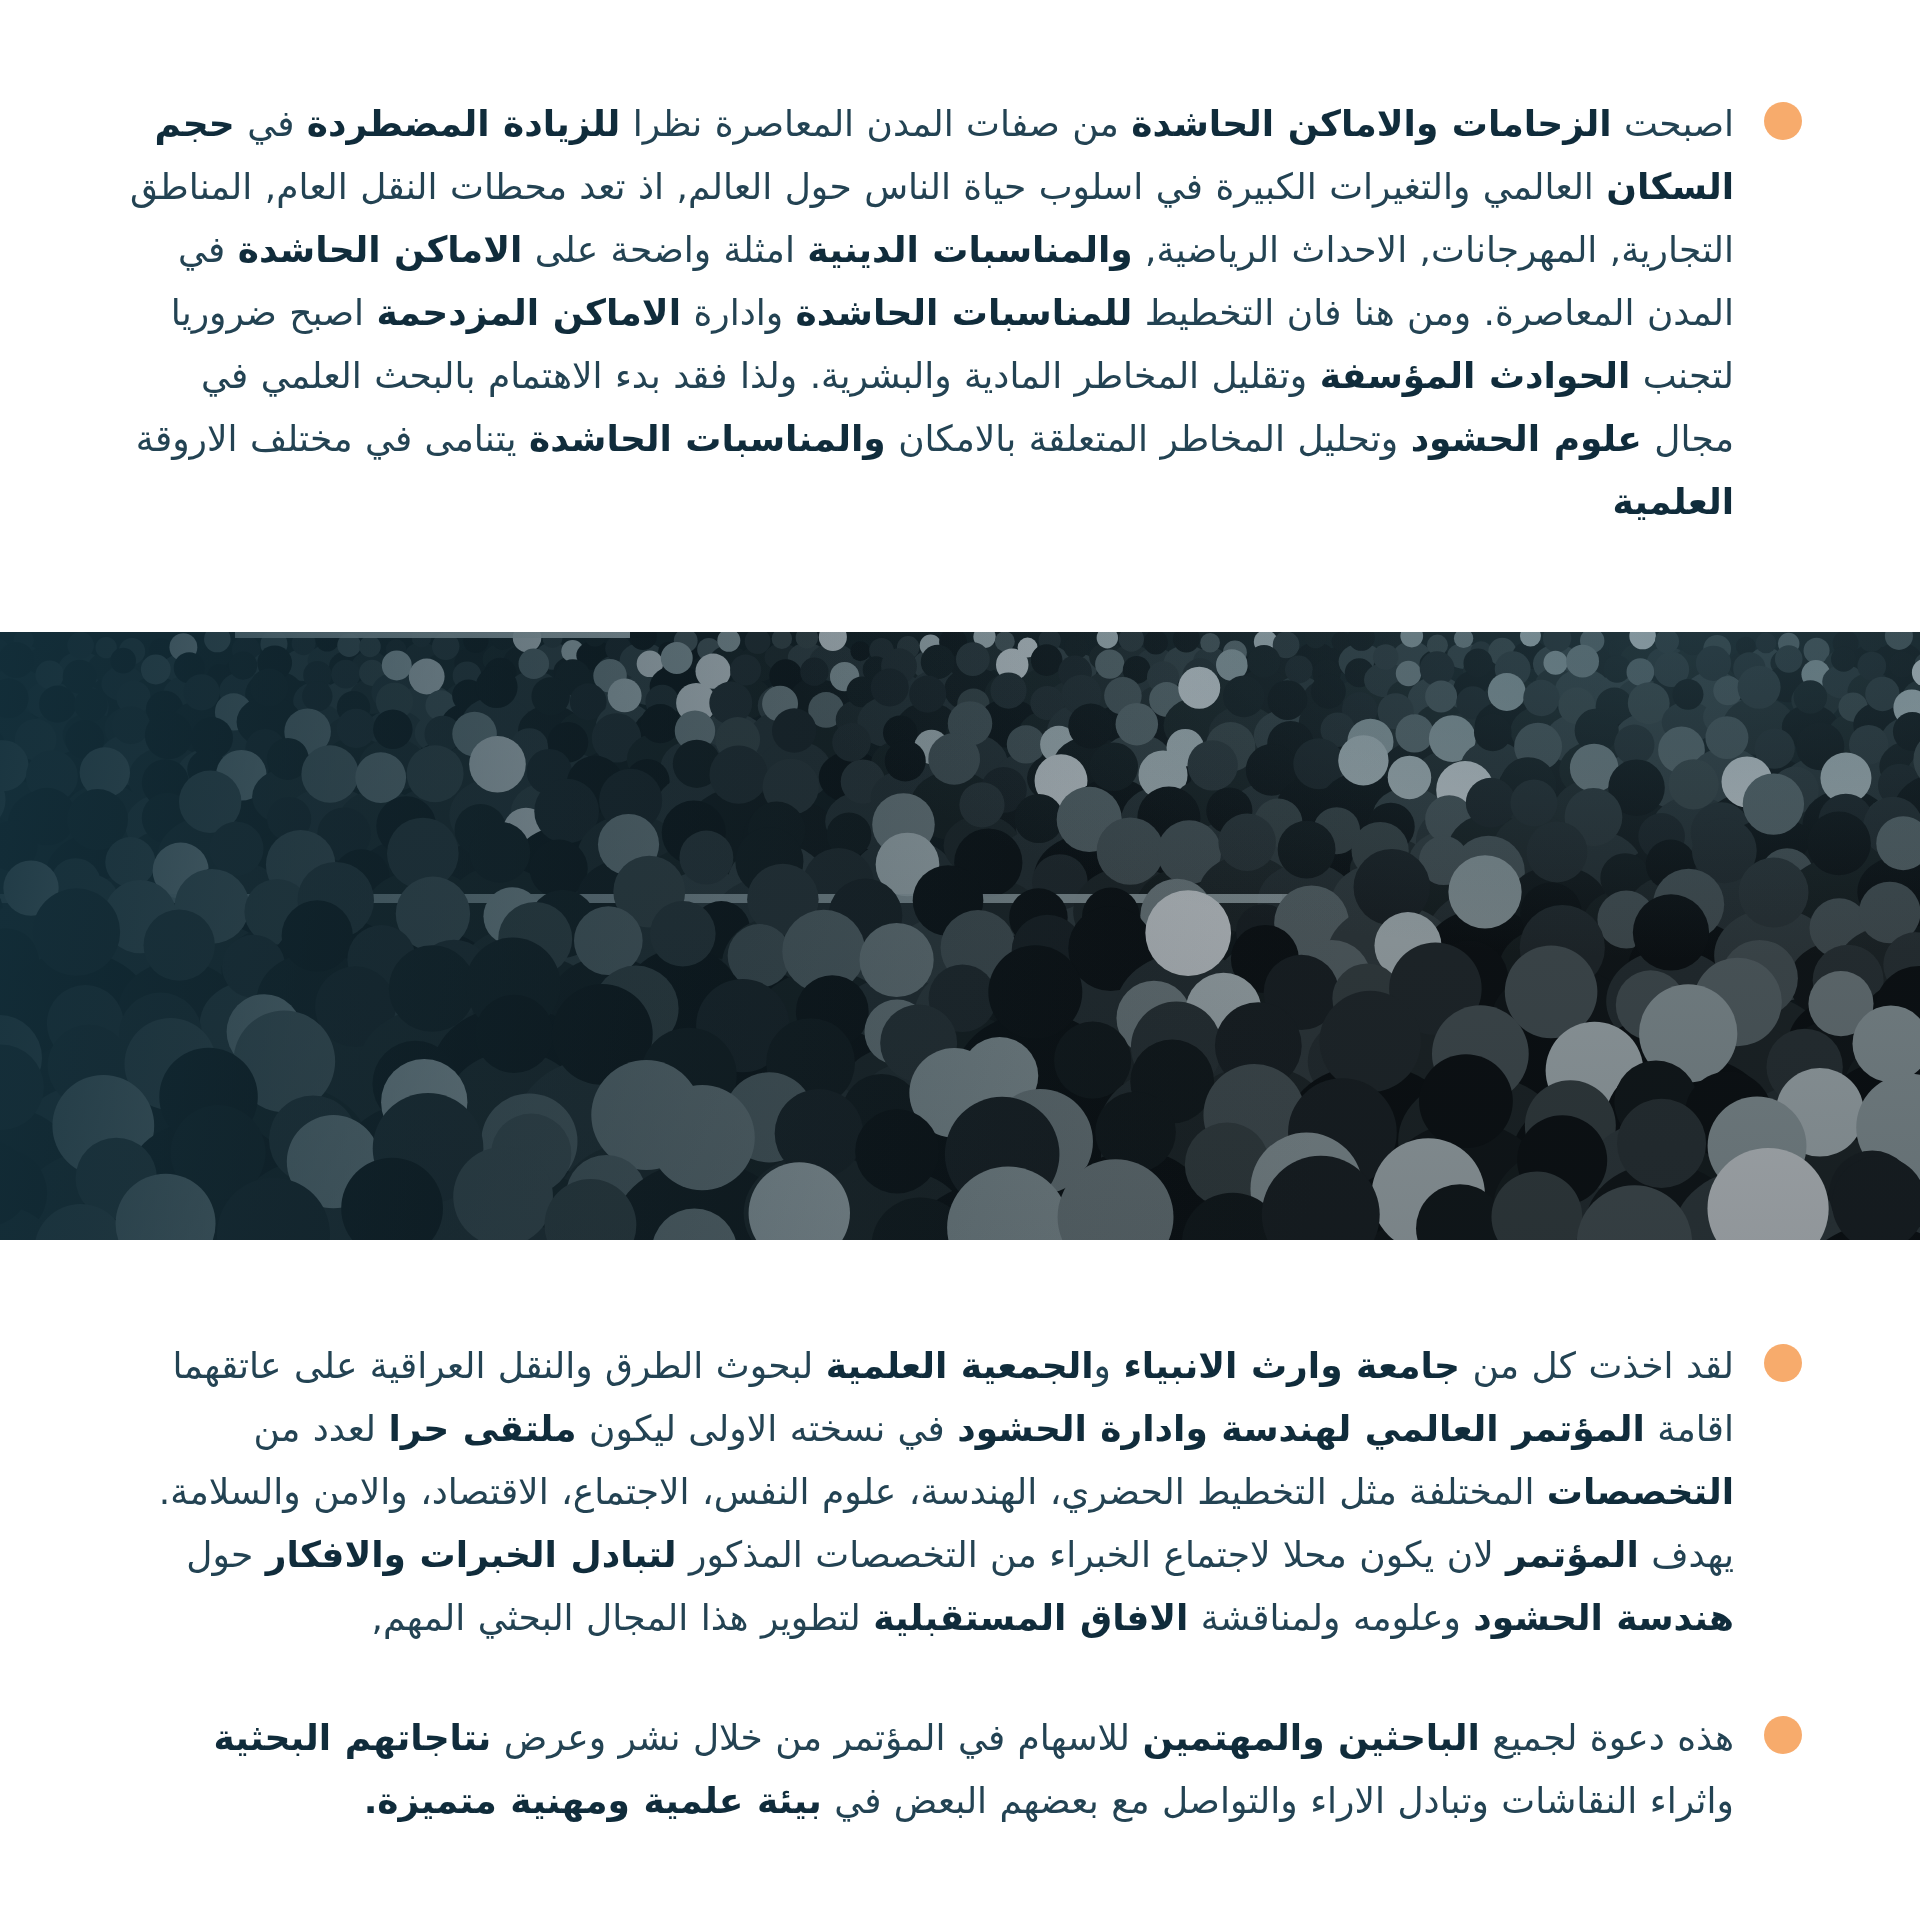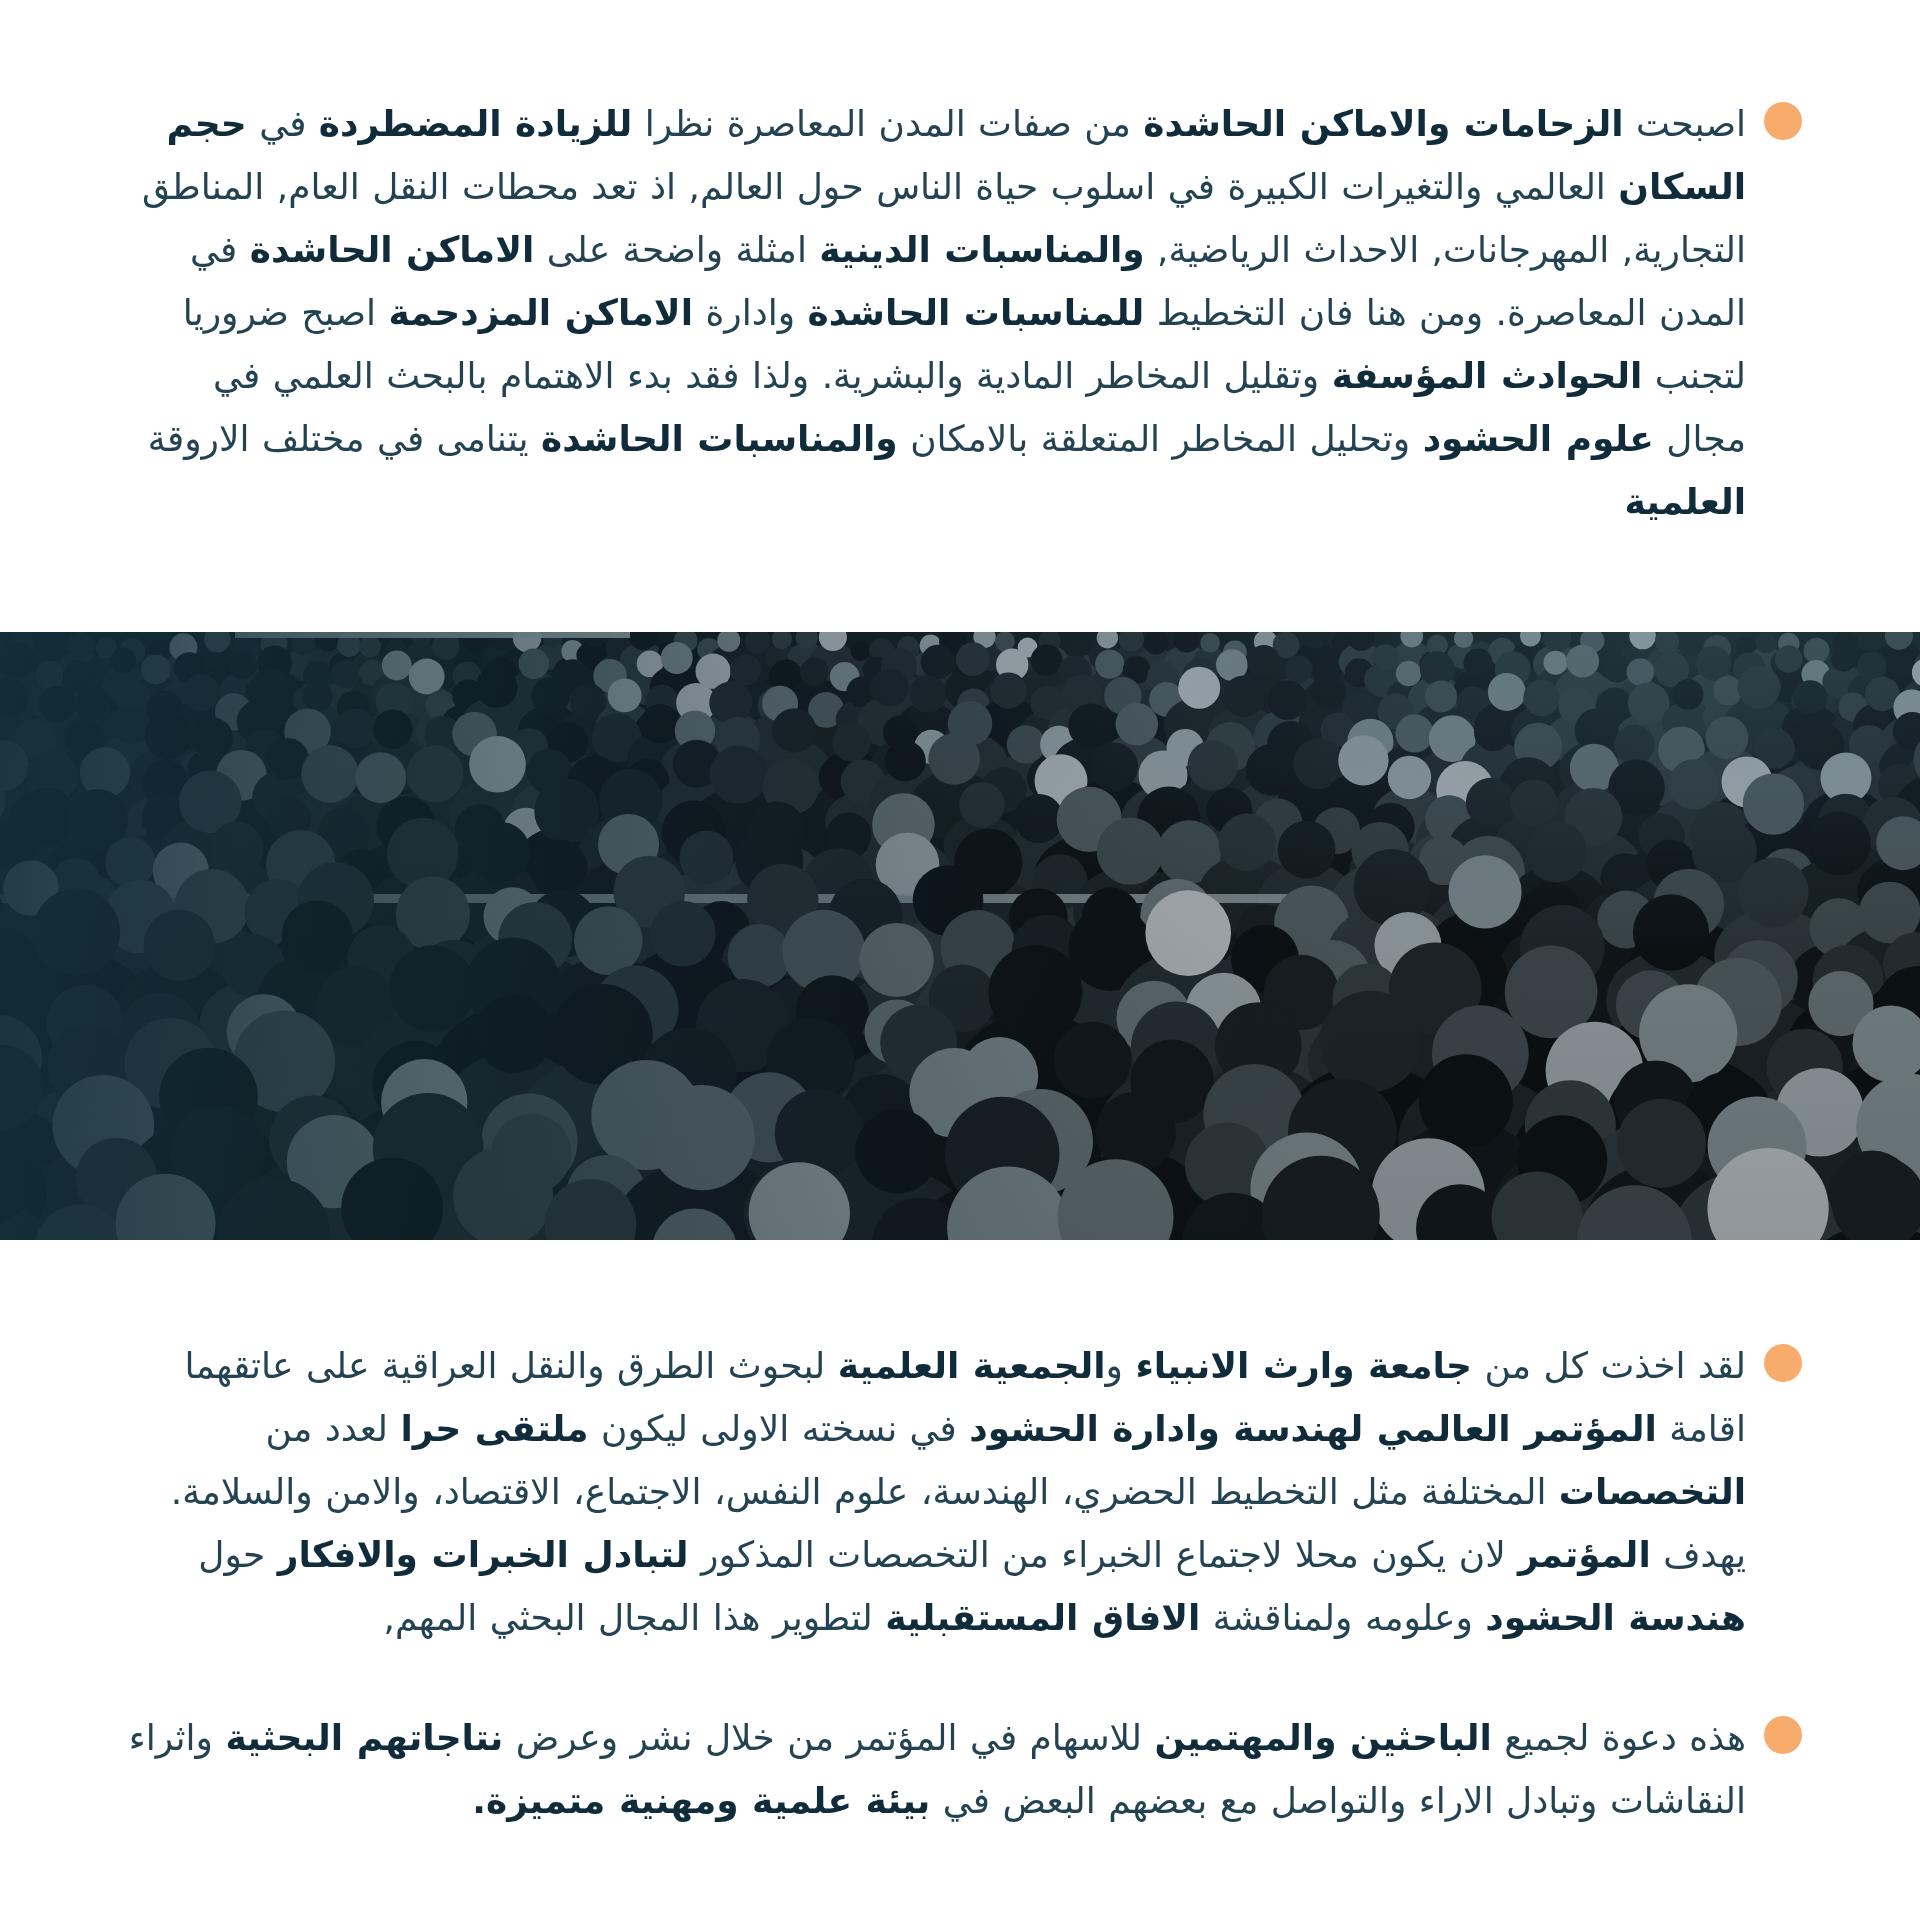--- a/index.html
+++ b/index.html
@@ -3,21 +3,21 @@
 <meta charset="utf-8">
 <style>
   html,body{margin:0;padding:0;background:#ffffff;}
   .page{
     position:relative;width:1920px;height:1920px;overflow:hidden;
     background:#ffffff;direction:rtl;
     font-family:"DejaVu Sans",sans-serif;
   }
   .bullet-para{
     position:absolute;right:118px;left:128px;
-    display:flex;flex-direction:row;column-gap:18px;align-items:flex-start;
+    display:flex;flex-direction:row;column-gap:30px;align-items:flex-start;
   }
   .p1{top:92px;}
   .p2{top:1334px;}
   .p3{top:1706px;justify-content:center;}
   .bullet{
     width:38px;height:38px;border-radius:50%;
     flex-shrink:0;margin-top:10px;
   }
   .para-text{
     flex:1 1 auto;

